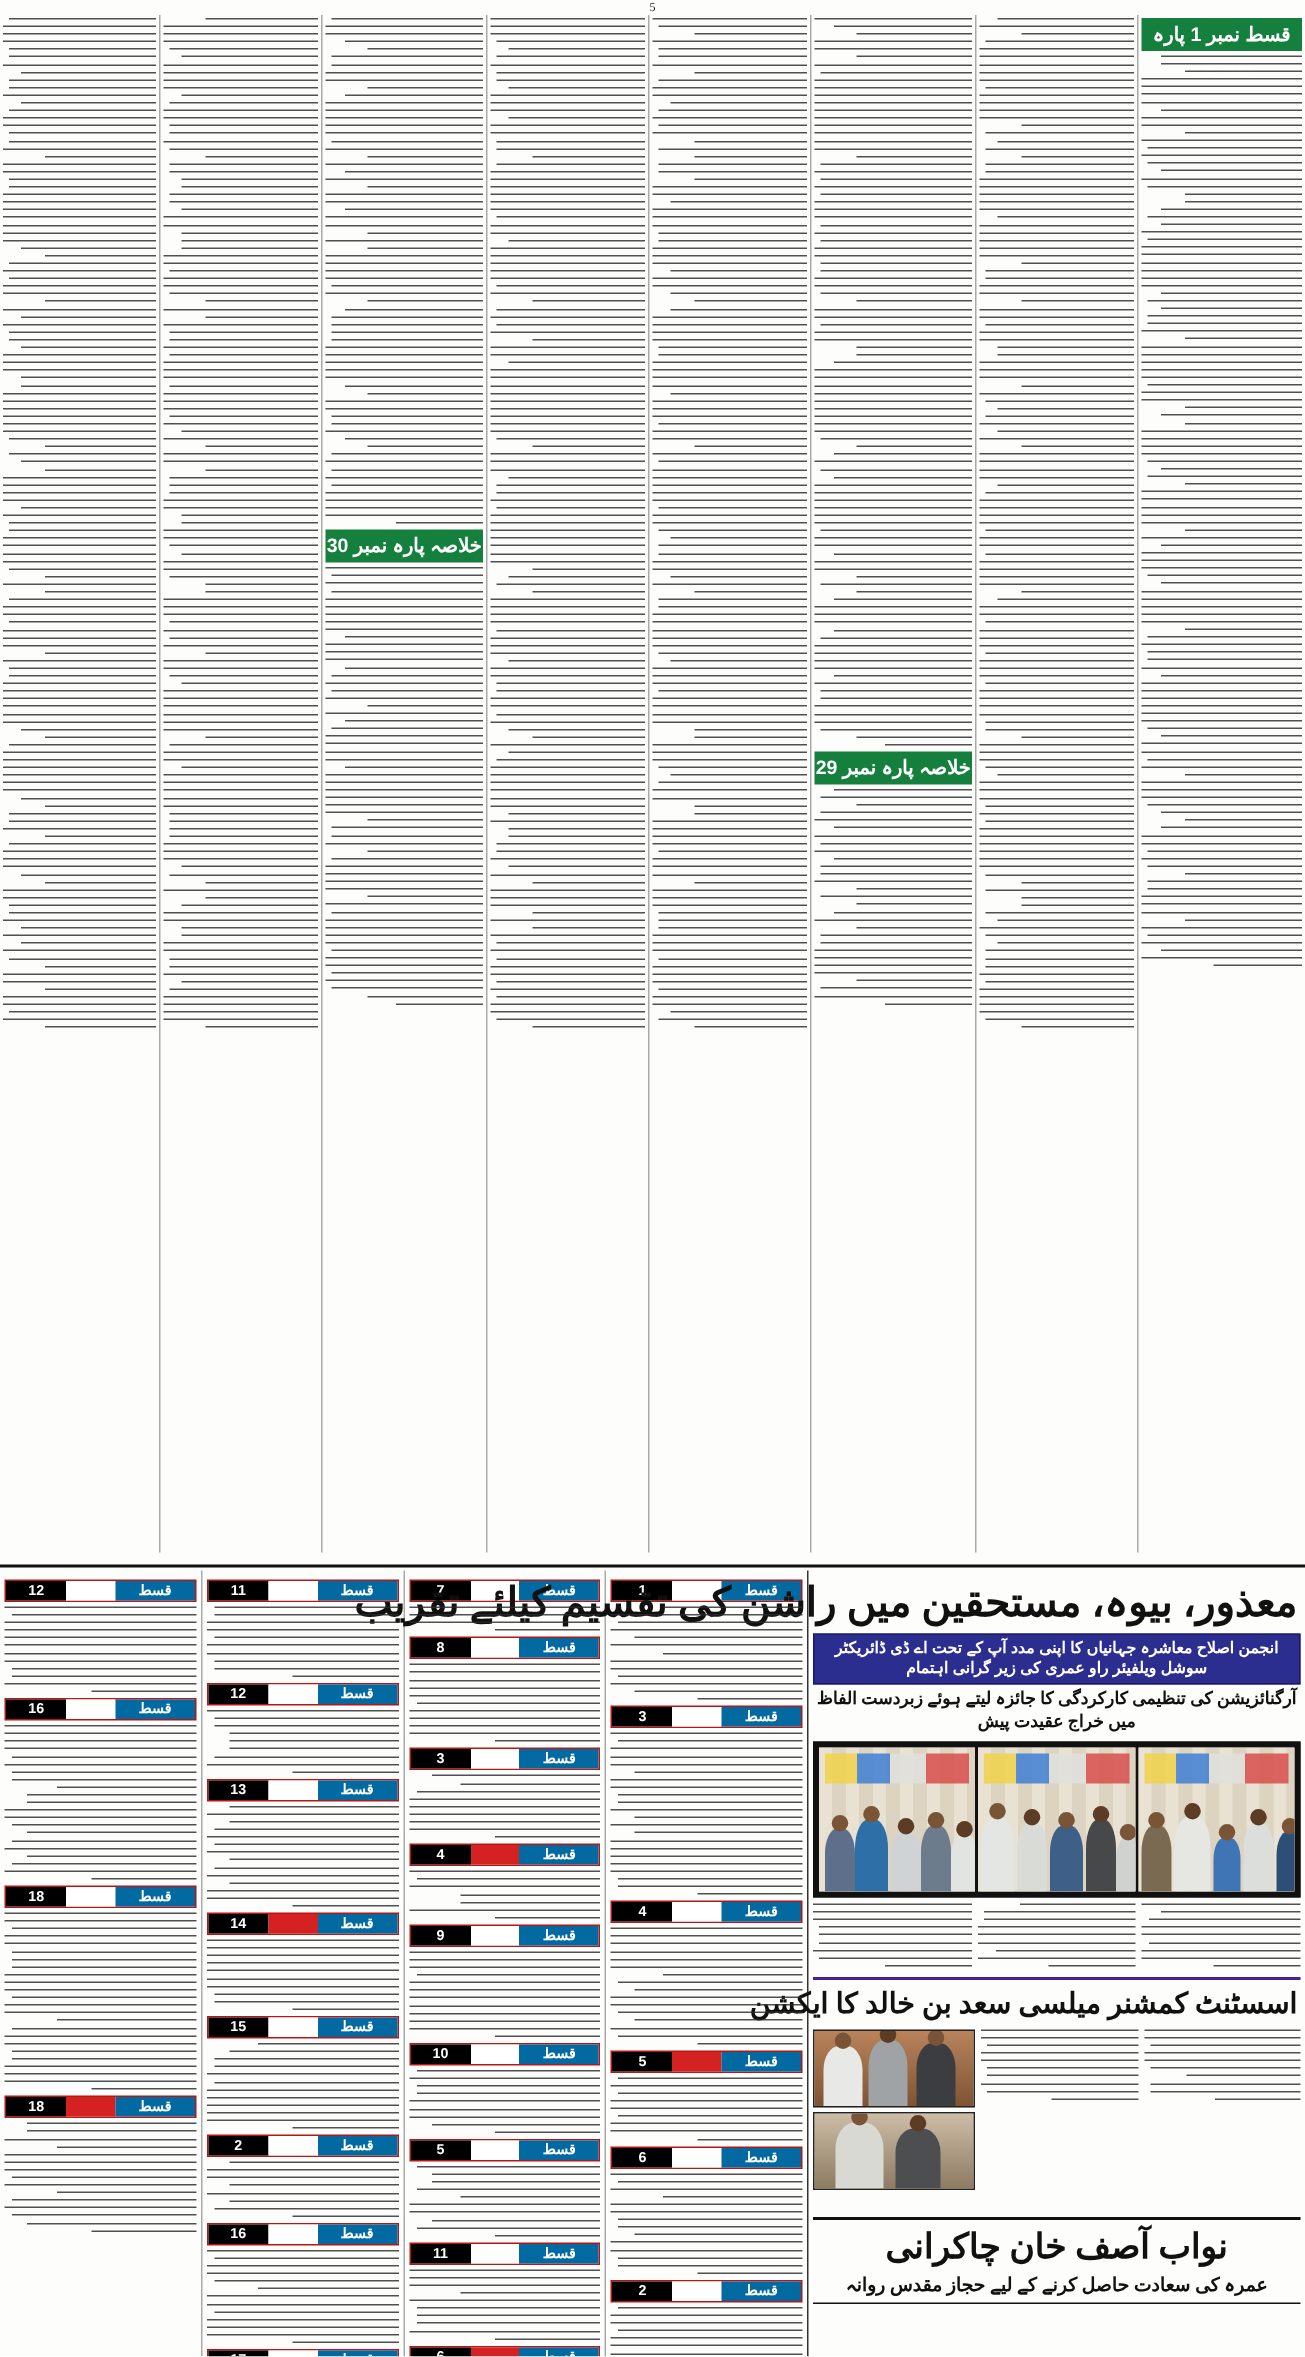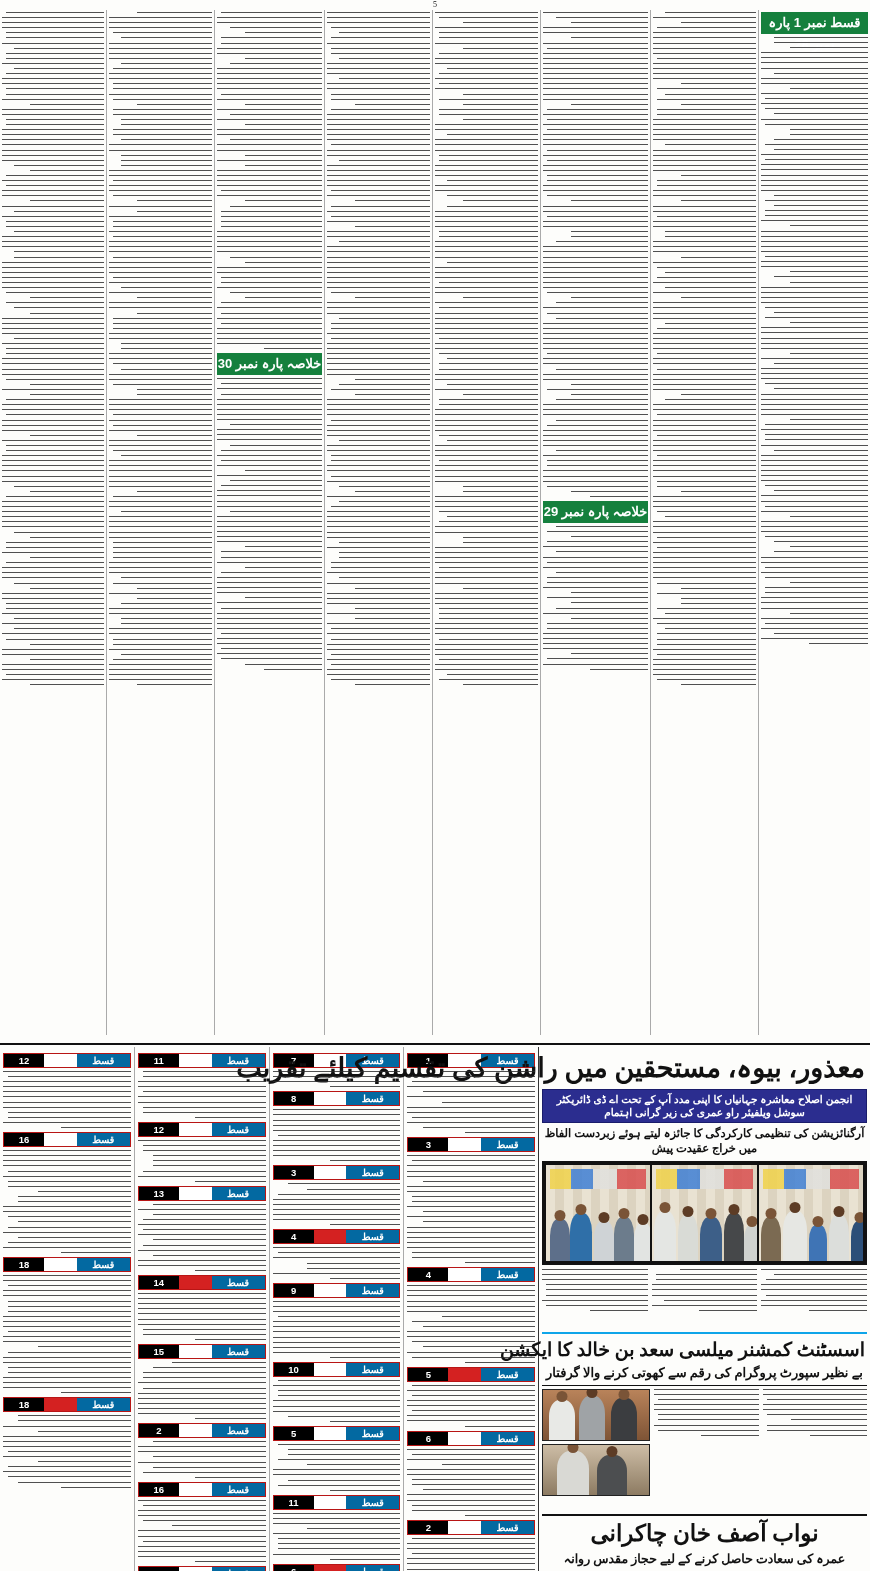--- a/index.html
+++ b/index.html
@@ -126,22 +126,22 @@
     display:flex; flex-direction: row-reverse; gap:4px;
     direction: rtl; padding-top:2px;
   }
   .caption-cols .cc { flex:1; }
 
   .hl-second {
     direction: rtl; text-align:center;
     font-size: 19px; font-weight:bold; color:#111;
     padding: 4px 2px 2px 2px; white-space: nowrap;
     letter-spacing:-.3px;
-    border-top: 2px solid #0ea5e9;
-    margin-top: 17px;
+    border-top: 2px solid #4c1d95;
+    margin-top: 3px;
   }
   .hl-second-sub {
     direction: rtl; text-align:center;
     font-size: 13px; font-weight:bold; color:#111;
     padding: 2px 2px 4px 2px; white-space: nowrap;
     border-bottom: 1px solid #111;
   }
   .story-row { display:flex; flex-direction: row-reverse; gap:4px; padding-top:3px; }
   .story-txt { flex: 1 1 auto; direction: rtl; }
   .story-pics { width: 108px; display:flex; flex-direction:column; gap:3px; }
@@ -1391,21 +1391,20 @@
               <div class="ln s1"></div>
               <div class="ln s2"></div>
               <div class="ln s1"></div>
               <div class="ln s1"></div>
               <div class="ln s5"></div>
             </div>
           </div>
       </div>
 
       <div class="hl-second">اسسٹنٹ کمشنر میلسی سعد بن خالد کا ایکشن</div>
-      <div class="hl-second-sub">بے نظیر سپورٹ پروگرام کی رقم سے کھوتی کرنے  والا گرفتار</div>
 
       <div class="story-row">
         <div class="story-txt">
             <div class="body-lines">
               <div class="ln s1"></div>
               <div class="ln s1"></div>
               <div class="ln s2"></div>
               <div class="ln s1"></div>
               <div class="ln s1"></div>
               <div class="ln s2"></div>

